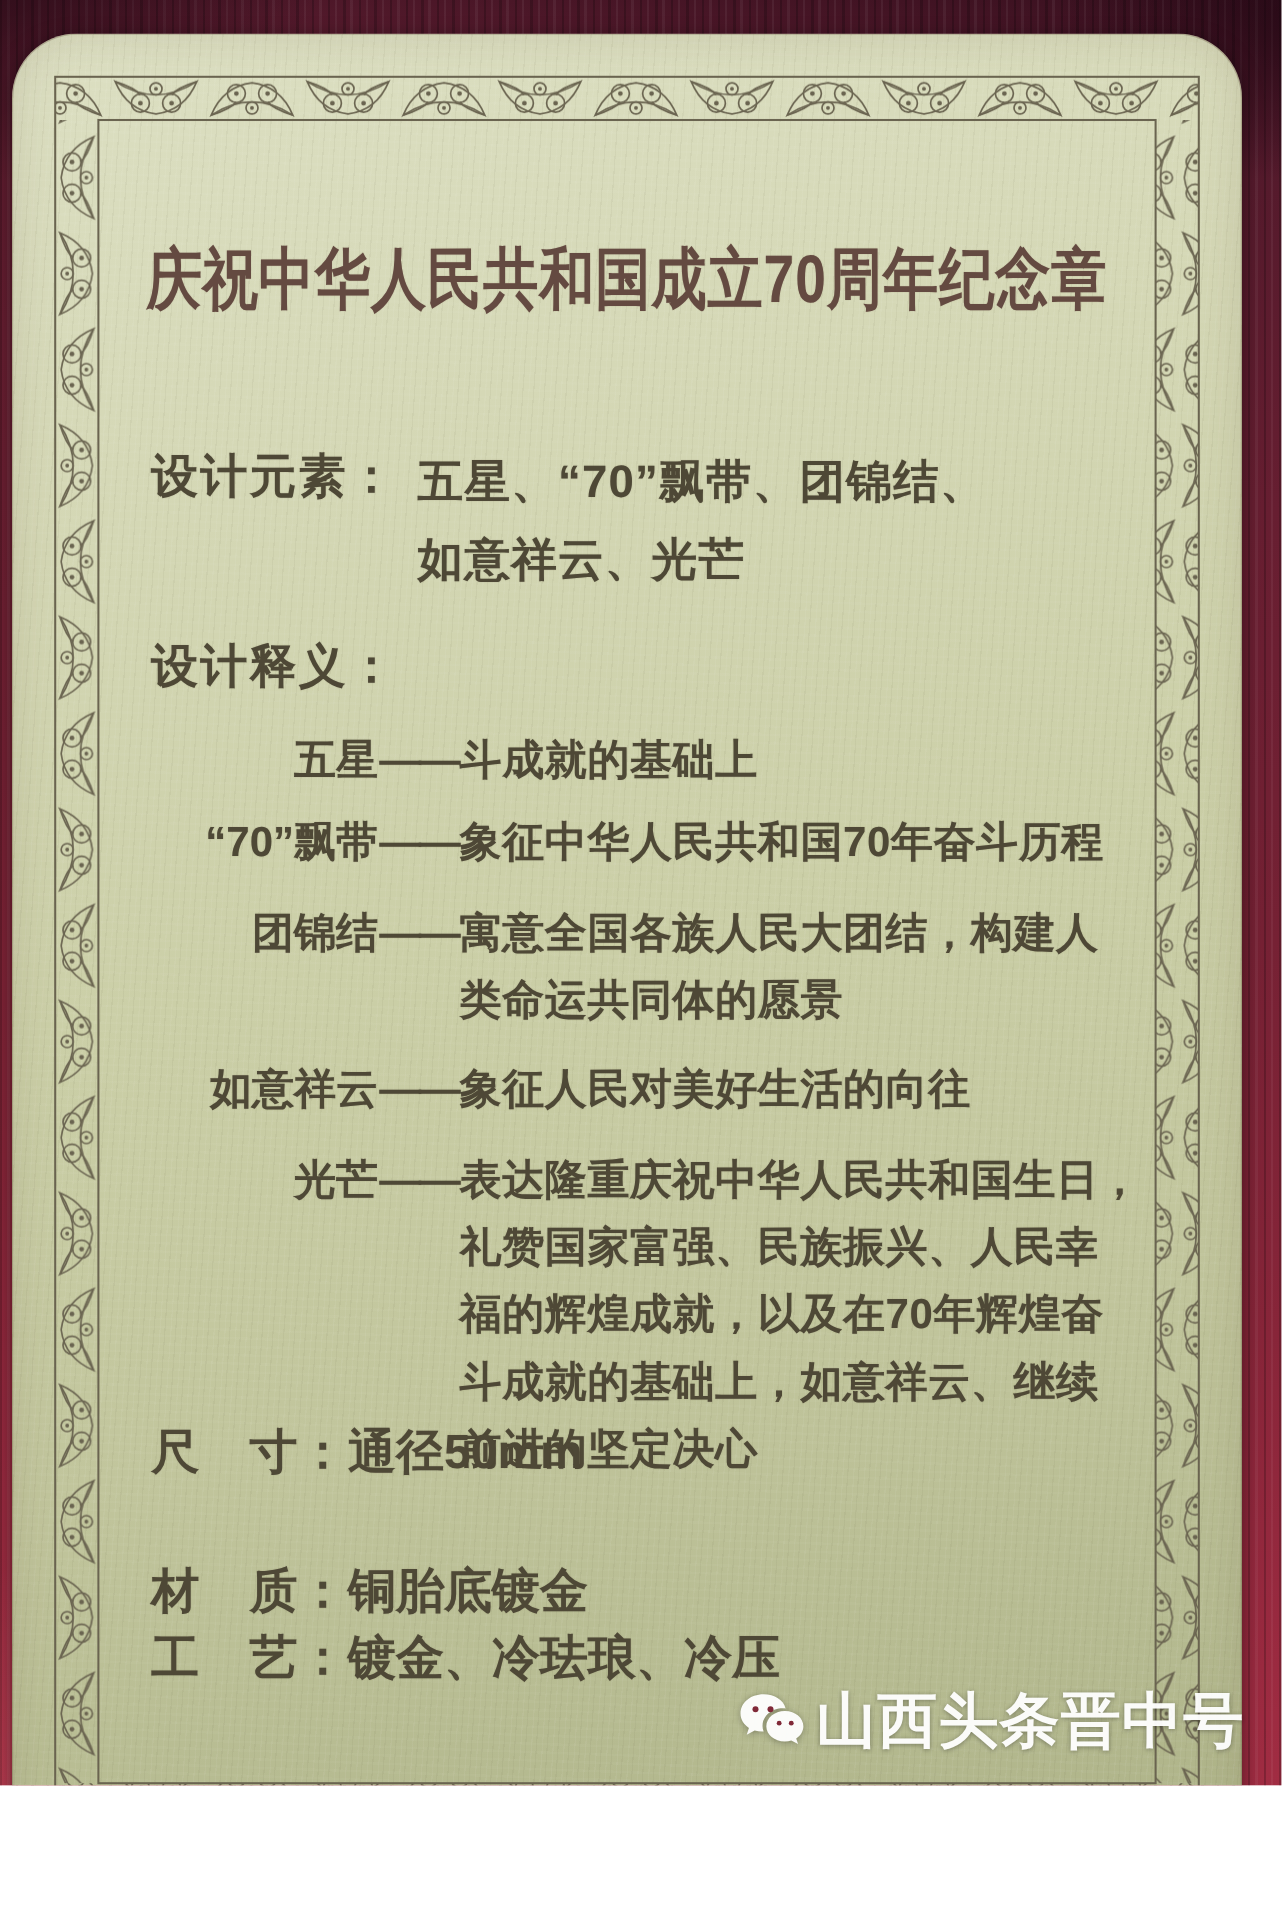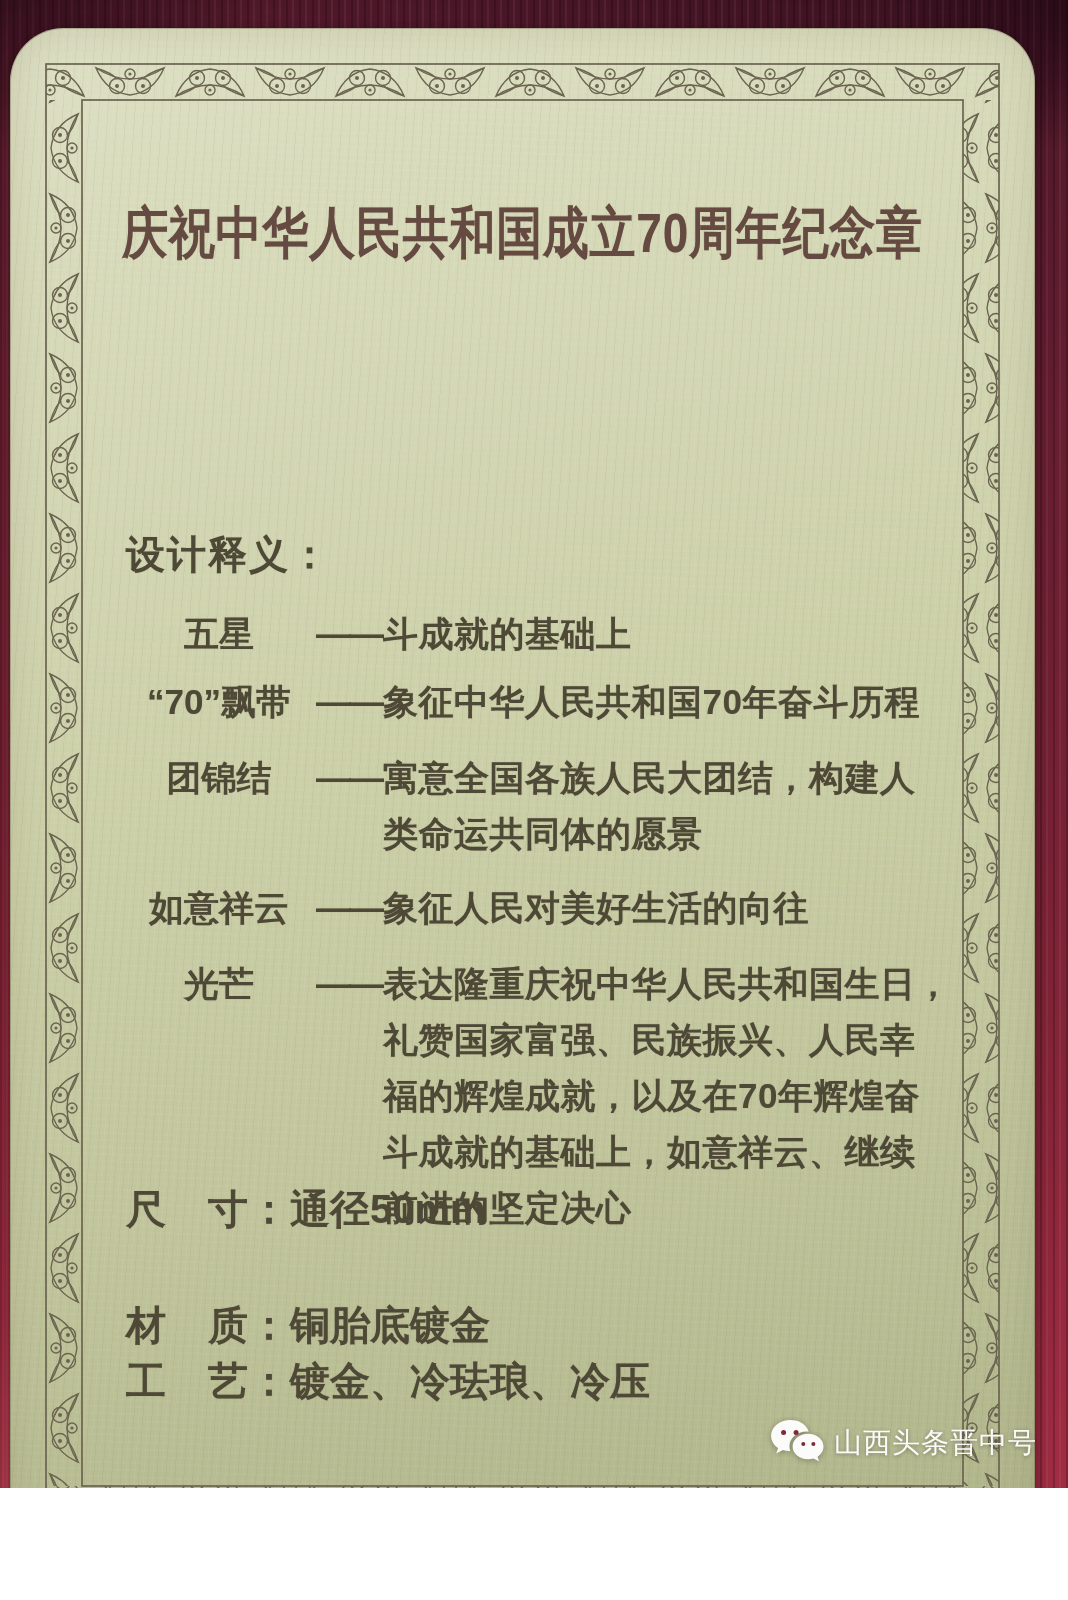--- a/index.html
+++ b/index.html
@@ -71,21 +71,21 @@
   .meaning-heading { position: absolute; left: 116px; top: 500px; }
 
   .def-row {
     position: absolute;
     left: 113px;
     width: 832px;
     display: flex;
     font-size: 35px;
     line-height: 1.6;
   }
-  .def-term { width: 192px; text-align: center; white-space: nowrap; }
+  .def-term { width: 192px; text-align: right; white-space: nowrap; }
   .def-dash { width: 68px; text-align: center; letter-spacing: -2px; }
   .def-desc { flex: 1; letter-spacing: .5px; }
 
   .multiline { white-space: pre-line; }
 
   .spec-row {
     position: absolute;
     left: 116px;
     display: flex;
     font-size: 40px;
@@ -95,22 +95,22 @@
 
   .watermark {
     position: absolute;
     right: 31px; bottom: 20px;
     display: flex;
     align-items: center;
     gap: 7px;
     opacity: .95;
   }
   .watermark-text {
-    font-size: 28px;
-    font-weight: 400;
+    font-size: 50px;
+    font-weight: 700;
     color: #ffffff;
     letter-spacing: 1px;
     text-shadow: 0 1px 4px rgba(0,0,0,.35);
     white-space: nowrap;
   }
   .wechat-svg { filter: drop-shadow(0 1px 3px rgba(0,0,0,.3)); }
 </style>
 </head>
 <body>
 
@@ -143,20 +143,25 @@
       <rect x="36" y="36" width="953" height="36" fill="url(#bandH)"></rect>
       <rect x="36" y="1458" width="953" height="36" fill="url(#bandH)"></rect>
       <rect x="36" y="72" width="36" height="1386" fill="url(#bandV)"></rect>
       <rect x="953" y="72" width="36" height="1386" fill="url(#bandV)"></rect>
       <rect x="36" y="36" width="953" height="1458" fill="none" stroke="#6a6450" stroke-width="1.7"></rect>
       <rect x="72" y="72" width="881" height="1386" fill="none" stroke="#6a6450" stroke-width="1.7"></rect>
     </svg>
 
     <div class="title">庆祝中华人民共和国成立70周年纪念章</div>
 
+    <div class="elements-row ink">
+      <span class="elements-label h-label">设计元素：</span>
+      <div class="elements-text multiline">五星、“70”飘带、团锦结、
+如意祥云、光芒</div>
+    </div>
 
     <div class="meaning-heading h-label ink">设计释义：</div>
 
     <div class="def-row ink" style="top:578px">
       <span class="def-term">五星</span>
       <span class="def-dash">——</span>
       <span class="def-desc multiline">斗成就的基础上</span>
     </div>
 
     <div class="def-row ink" style="top:646px">

